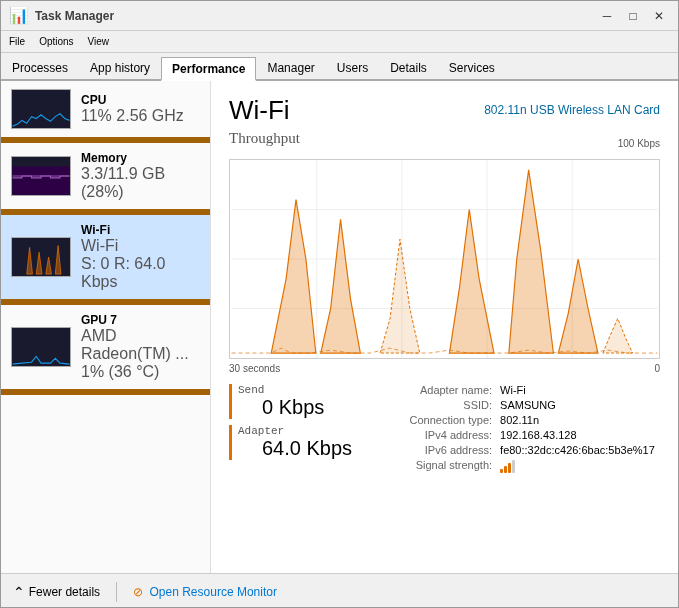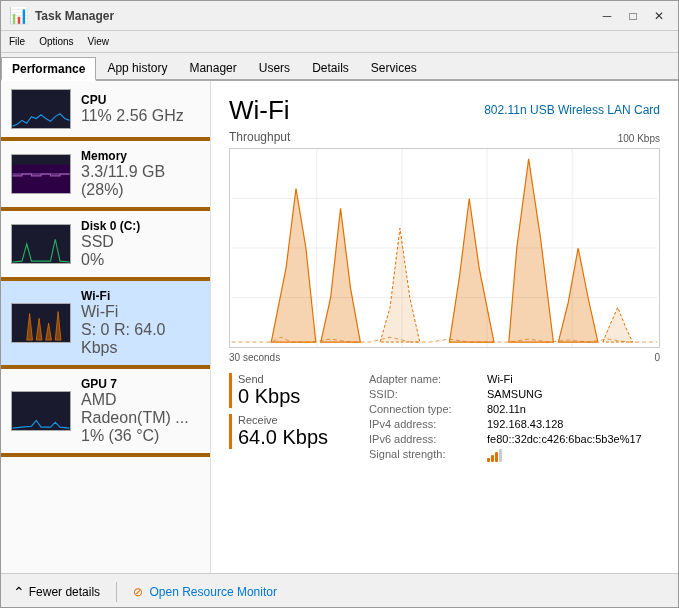--- a/index.html
+++ b/index.html
@@ -63,21 +63,21 @@
       width: 210px;
       border-right: 1px solid #ddd;
       overflow-y: auto;
       background: #fafafa;
     }
     .sidebar-item {
       display: flex;
       align-items: center;
       padding: 8px 10px;
       cursor: pointer;
-      border-bottom: 4px solid #a16207;
+      border-bottom: 6px solid #a16207;
       gap: 10px;
     }
     .sidebar-item.active { background: #cce4ff; }
     .sidebar-graph {
       width: 60px; height: 40px;
       border: 1px solid #aaa;
       background: #1a1a2e;
       flex-shrink: 0;
       position: relative;
       overflow: hidden;
@@ -92,40 +92,40 @@
       overflow-y: auto;
     }
     .detail-header {
       display: flex;
       justify-content: space-between;
       align-items: flex-start;
       margin-bottom: 4px;
     }
     .detail-title { font-size: 26px; font-weight: 300; color: #000; }
     .detail-adapter { font-size: 12px; color: #0369a1; text-align: right; padding-top: 8px; }
-    .throughput-label { font-size: 12px; color: #555; margin-bottom: 2px; }
+    .throughput-label { font-size: 15px; color: #555; margin-bottom: 10px; font-family: Liberation Serif, serif; }
     .chart-container {
       position: relative;
       width: 100%;
       height: 200px;
       background: #fff;
       border: 1px solid #ccc;
       margin-bottom: 4px;
     }
     .chart-bottom {
       display: flex;
       justify-content: space-between;
       font-size: 10px;
       color: #555;
       margin-bottom: 10px;
     }
-    .stat-label { font-size: 11px; color: #555; }
-    .stat-value { font-size: 22px; font-weight: 300; color: #000; }
+    .stat-label { font-size: 11px; color: #555; font-family: Liberation Mono, monospace; }
+    .stat-value { font-size: 22px; font-weight: 300; color: #000; margin-left: 24px; }
     .info-table { font-size: 11px; color: #333; }
-    .info-row { display: flex; gap: 8px; margin-bottom: 3px; }
+    .info-row { display: flex; gap: 8px; margin-bottom: 3px; text-align: right; }
     .info-key { color: #666; min-width: 110px; }
     .info-val { color: #000; font-weight: 500; }
     .footer {
       height: 36px;
       background: #f0f0f0;
       border-top: 1px solid #ccc;
       display: flex;
       align-items: center;
       padding: 0 12px;
       gap: 16px;
@@ -163,22 +163,23 @@
   </div>
 </div>
 
 <div class="menu-bar">
   <span class="menu-item">File</span>
   <span class="menu-item">Options</span>
   <span class="menu-item">View</span>
 </div>
 
 <div class="tab-bar">
+  <div class="tab">Processes</div>
+  <div class="tab">App history</div>
   <div class="tab active">Performance</div>
-  <div class="tab">App history</div>
   <div class="tab">Manager</div>
   <div class="tab">Users</div>
   <div class="tab">Details</div>
   <div class="tab">Services</div>
 </div>
 
 <div class="main-content">
 
   <div class="sidebar">
 
@@ -201,32 +202,20 @@
           <polyline points="0,20 60,20" fill="none" stroke="#9b59b6" stroke-width="1"></polyline>
           <polyline points="0,22 10,22 10,20 20,20 20,22 30,22 30,20 40,20 40,22 50,22 50,20 60,20" fill="none" stroke="#9b59b6" stroke-width="1.2"></polyline>
         </svg>
       </div>
       <div class="sidebar-info">
         <span class="sidebar-name">Memory</span>
         <span class="sidebar-sub">3.3/11.9 GB (28%)</span>
       </div>
     </div>
 
-    <div class="sidebar-item">
-      <div class="sidebar-graph disk-graph">
-        <svg viewBox="0 0 60 40" class="chart-svg">
-          <polyline points="0,39 10,38 15,20 20,38 40,38 45,15 50,38 60,39" fill="none" stroke="#27ae60" stroke-width="1.2"></polyline>
-        </svg>
-      </div>
-      <div class="sidebar-info">
-        <span class="sidebar-name">Disk 0 (C:)</span>
-        <span class="sidebar-sub">SSD</span>
-        <span class="sidebar-sub">0%</span>
-      </div>
-    </div>
 
     <div class="sidebar-item active">
       <div class="sidebar-graph wifi-graph">
         <svg viewBox="0 0 60 40" class="chart-svg">
           <polygon points="15,38 18,10 21,38" fill="rgba(224,112,0,0.5)" stroke="#e07000" stroke-width="0.8"></polygon>
           <polygon points="25,38 28,15 31,38" fill="rgba(224,112,0,0.5)" stroke="#e07000" stroke-width="0.8"></polygon>
           <polygon points="35,38 38,20 41,38" fill="rgba(224,112,0,0.5)" stroke="#e07000" stroke-width="0.8"></polygon>
           <polygon points="45,38 48,8 51,38" fill="rgba(224,112,0,0.5)" stroke="#e07000" stroke-width="0.8"></polygon>
         </svg>
       </div>
@@ -297,21 +286,21 @@
     </div>
 
     <div style="display:flex; gap:30px;">
 
       <div style="display:flex;flex-direction:column;gap:6px;min-width:110px;">
         <div style="border-left:3px solid #e07000;padding-left:6px;">
           <div class="stat-label">Send</div>
           <div class="stat-value" style="font-size:20px;">0 Kbps</div>
         </div>
         <div style="border-left:3px solid #e07000;padding-left:6px;">
-          <div class="stat-label">Receive</div>
+          <div class="stat-label">Adapter</div>
           <div class="stat-value" style="font-size:20px;">64.0 Kbps</div>
         </div>
       </div>
 
       <div class="info-table">
         <div class="info-row">
           <span class="info-key">Adapter name:</span>
           <span class="info-val">Wi-Fi</span>
         </div>
         <div class="info-row">

